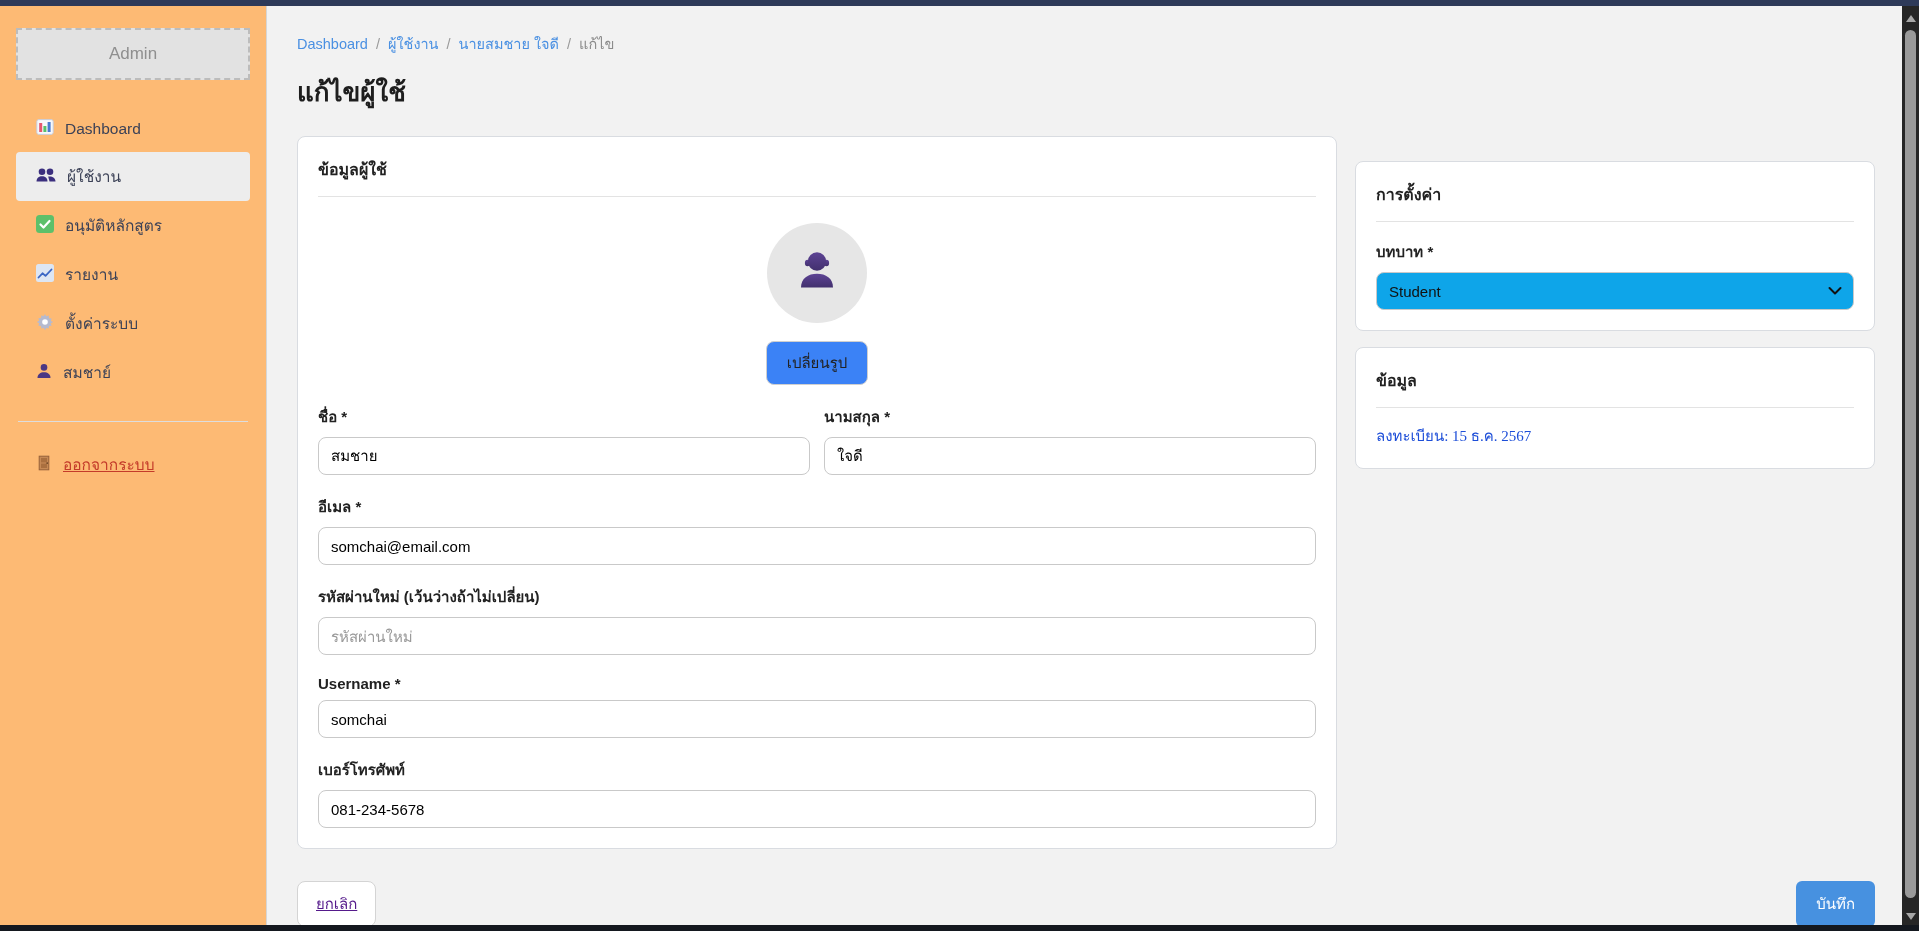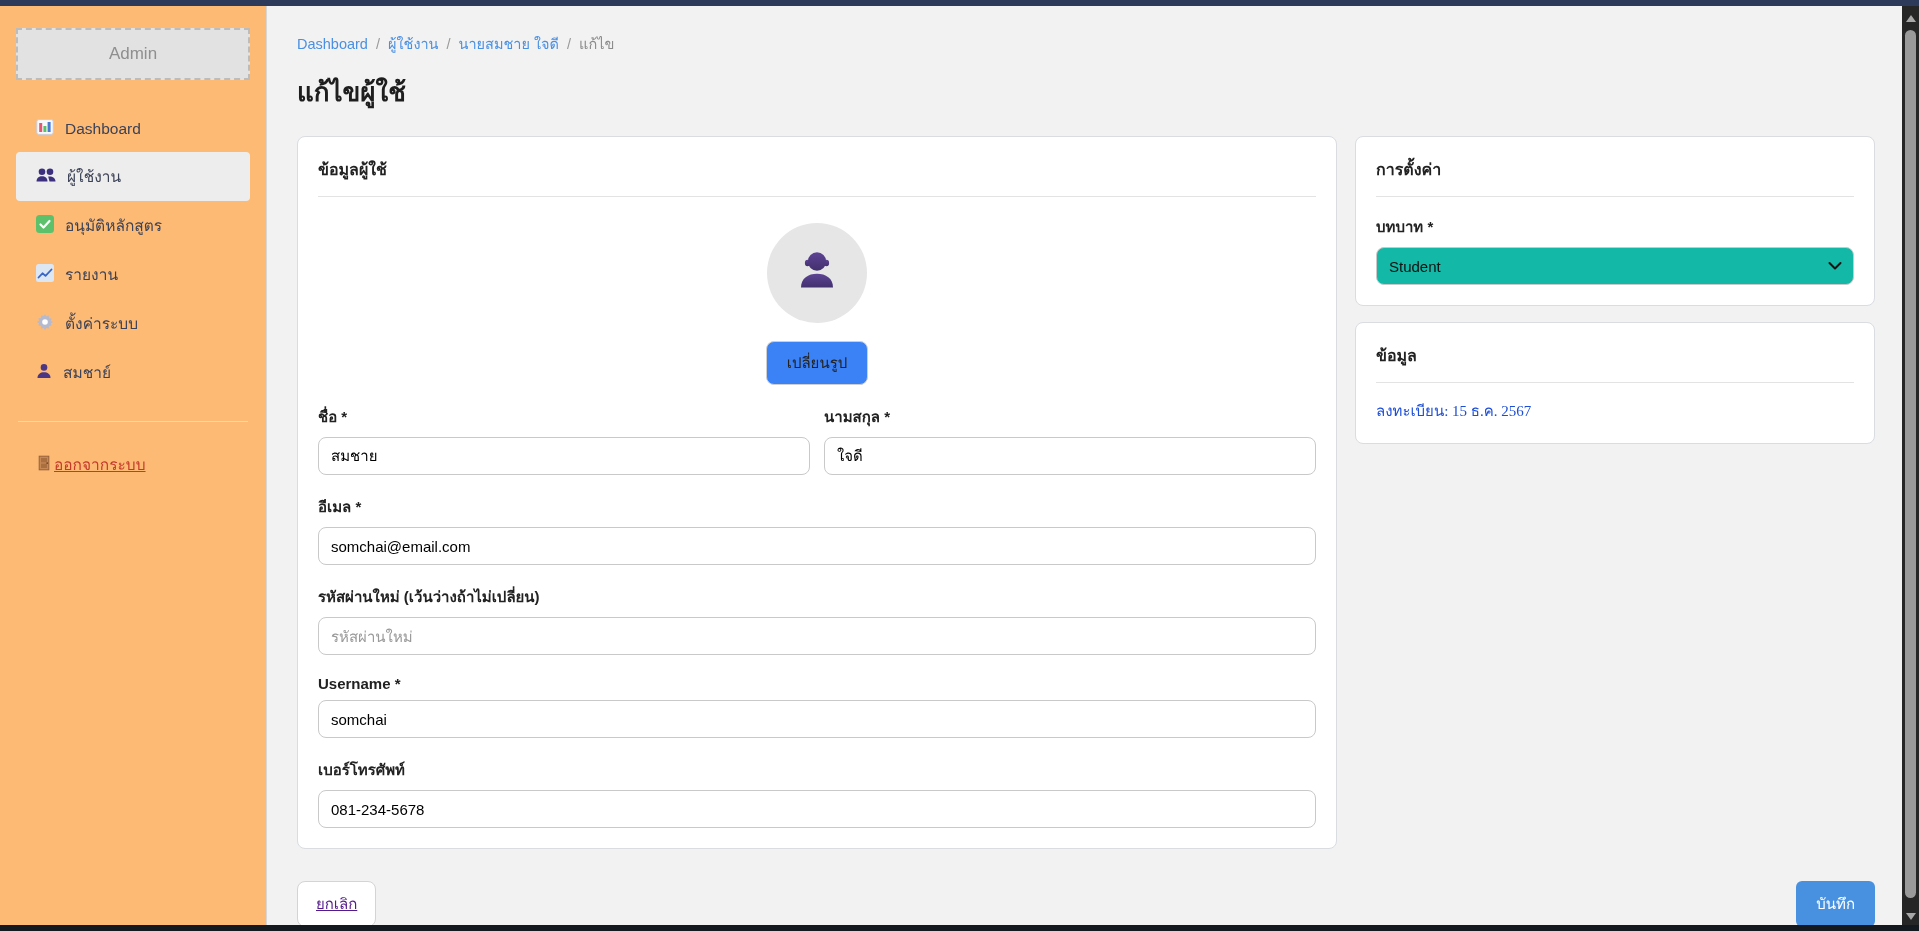--- a/index.html
+++ b/index.html
@@ -10,21 +10,21 @@
   .frame { display:flex; height:919px; width:100%; }
 
   
   .sidebar { width:267px; background:#fdba74; border-right:1px solid #d6d6d6; padding-top:22px; flex:0 0 267px; display:flex; flex-direction:column; }
   .brand-box { margin:0 16px; height:52px; background:#e2e2e2; border:2px dashed #bcbcbc; display:flex; align-items:center; justify-content:center; color:#8f8f8f; font-size:17px; }
   .nav { margin-top:26px; }
   .nav-item { display:flex; align-items:center; gap:11px; margin:0 16px; padding:12px 20px; font-size:15.5px; color:#3c4257; border-radius:4px; cursor:pointer; }
   .nav-item.active { background:#ededed; }
   .nav-item svg { flex:0 0 auto; }
   .nav-divider { border-top:1px solid #dddddd; margin:24px 18px 0 18px; }
-  .logout { display:flex; align-items:center; gap:2px; margin:18px 16px 0 16px; padding:12px 20px; font-size:15.5px; color:#c43b2a; cursor:pointer; }
+  .logout { display:flex; align-items:center; gap:11px; margin:18px 16px 0 16px; padding:12px 20px; font-size:15.5px; color:#c43b2a; cursor:pointer; }
   .logout .logout-label { text-decoration:underline; }
 
   
   .main { flex:1 1 auto; background:#f2f2f2; padding:26px 0 0 30px; overflow:hidden; }
   .breadcrumb { font-size:14.5px; color:#9a9a9a; display:flex; gap:8px; align-items:center; }
   .breadcrumb a { color:#4a90e2; text-decoration:none; cursor:pointer; }
   .breadcrumb .sep { color:#9a9a9a; }
   .breadcrumb .current { color:#8c8c8c; }
   .page-title { margin-top:16px; font-size:26px; font-weight:bold; color:#1e1e1e;font-family:Liberation Serif, serif; }
 
@@ -39,21 +39,21 @@
   .avatar-circle { width:100px; height:100px; border-radius:50%; background:#e6e6e6; display:flex; align-items:center; justify-content:center; }
   .change-photo-btn { margin-top:18px; background:#3b82f6; border:1px solid #cfcfcf; border-radius:8px; padding:9px 20px; font-size:15px; color:#222; cursor:pointer; font-family:inherit; }
 
   .field { margin-top:20px; }
   .field-grid { display:grid; grid-template-columns:1fr 1fr; column-gap:14px; }
   .field label { display:block; font-size:15px; font-weight:bold; color:#222; margin-bottom:8px; }
   .field input { width:100%; height:38px; border:1px solid #c9c9c9; border-radius:8px; padding:0 12px; font-size:15px; color:#000000; font-family:inherit; background:#fff; outline:none; }
   .field input::placeholder { color:#9a9a9a; }
 
   .select-wrap { position:relative; margin-top:8px; }
-  .select-wrap select { width:100%; height:38px; border:1px solid #c9c9c9; border-radius:8px; padding:0 34px 0 12px; font-size:15px; color:#111; font-family:inherit; background:#14b8a6; appearance:none; -webkit-appearance:none; outline:none; }
+  .select-wrap select { width:100%; height:38px; border:1px solid #c9c9c9; border-radius:8px; padding:0 34px 0 12px; font-size:15px; color:#111; font-family:inherit; background:#0ea5e9; appearance:none; -webkit-appearance:none; outline:none; }
   .select-wrap .chev { position:absolute; right:12px; top:50%; transform:translateY(-50%); pointer-events:none; display:flex; }
   .role-label { display:block; font-size:15px; font-weight:bold; color:#222; margin-top:18px; }
 
   .info-text { margin-top:16px; font-size:15px; color:#1d4ed8;font-family:Liberation Serif, serif; }
 
   .footer-row { width:1578px; display:flex; justify-content:space-between; margin-top:32px; }
   .btn-cancel { background:#fff; border:1px solid #d4d4d4; border-radius:8px; padding:10px 18px; font-size:15px; cursor:pointer; font-family:inherit; }
   .btn-cancel span { color:#551a8b; text-decoration:underline; }
   .btn-save { background:#4791e0; color:#fff; border:none; border-radius:6px; padding:11px 20px; font-size:15px; cursor:pointer; font-family:inherit; }
 
@@ -221,21 +221,21 @@
           <input type="text" value="somchai" style="">
         </div>
 
         <div class="field">
           <label>เบอร์โทรศัพท์</label>
           <input type="text" value="081-234-5678" style="">
         </div>
       </div>
 
       <div class="right-col">
-        <div class="card" style="">
+        <div class="card" style="margin-top:25px;">
           <div class="card-title">การตั้งค่า</div>
           <label class="role-label">บทบาท *</label>
           <div class="select-wrap">
             <select>
               <option>Student</option>
             </select>
             <span class="chev">
               <svg width="14" height="9" viewBox="0 0 14 9">
                 <path d="M1.5 1.5L7 7l5.5-5.5" stroke="#111" stroke-width="2" fill="none" stroke-linecap="round" stroke-linejoin="round"></path>
               </svg>

